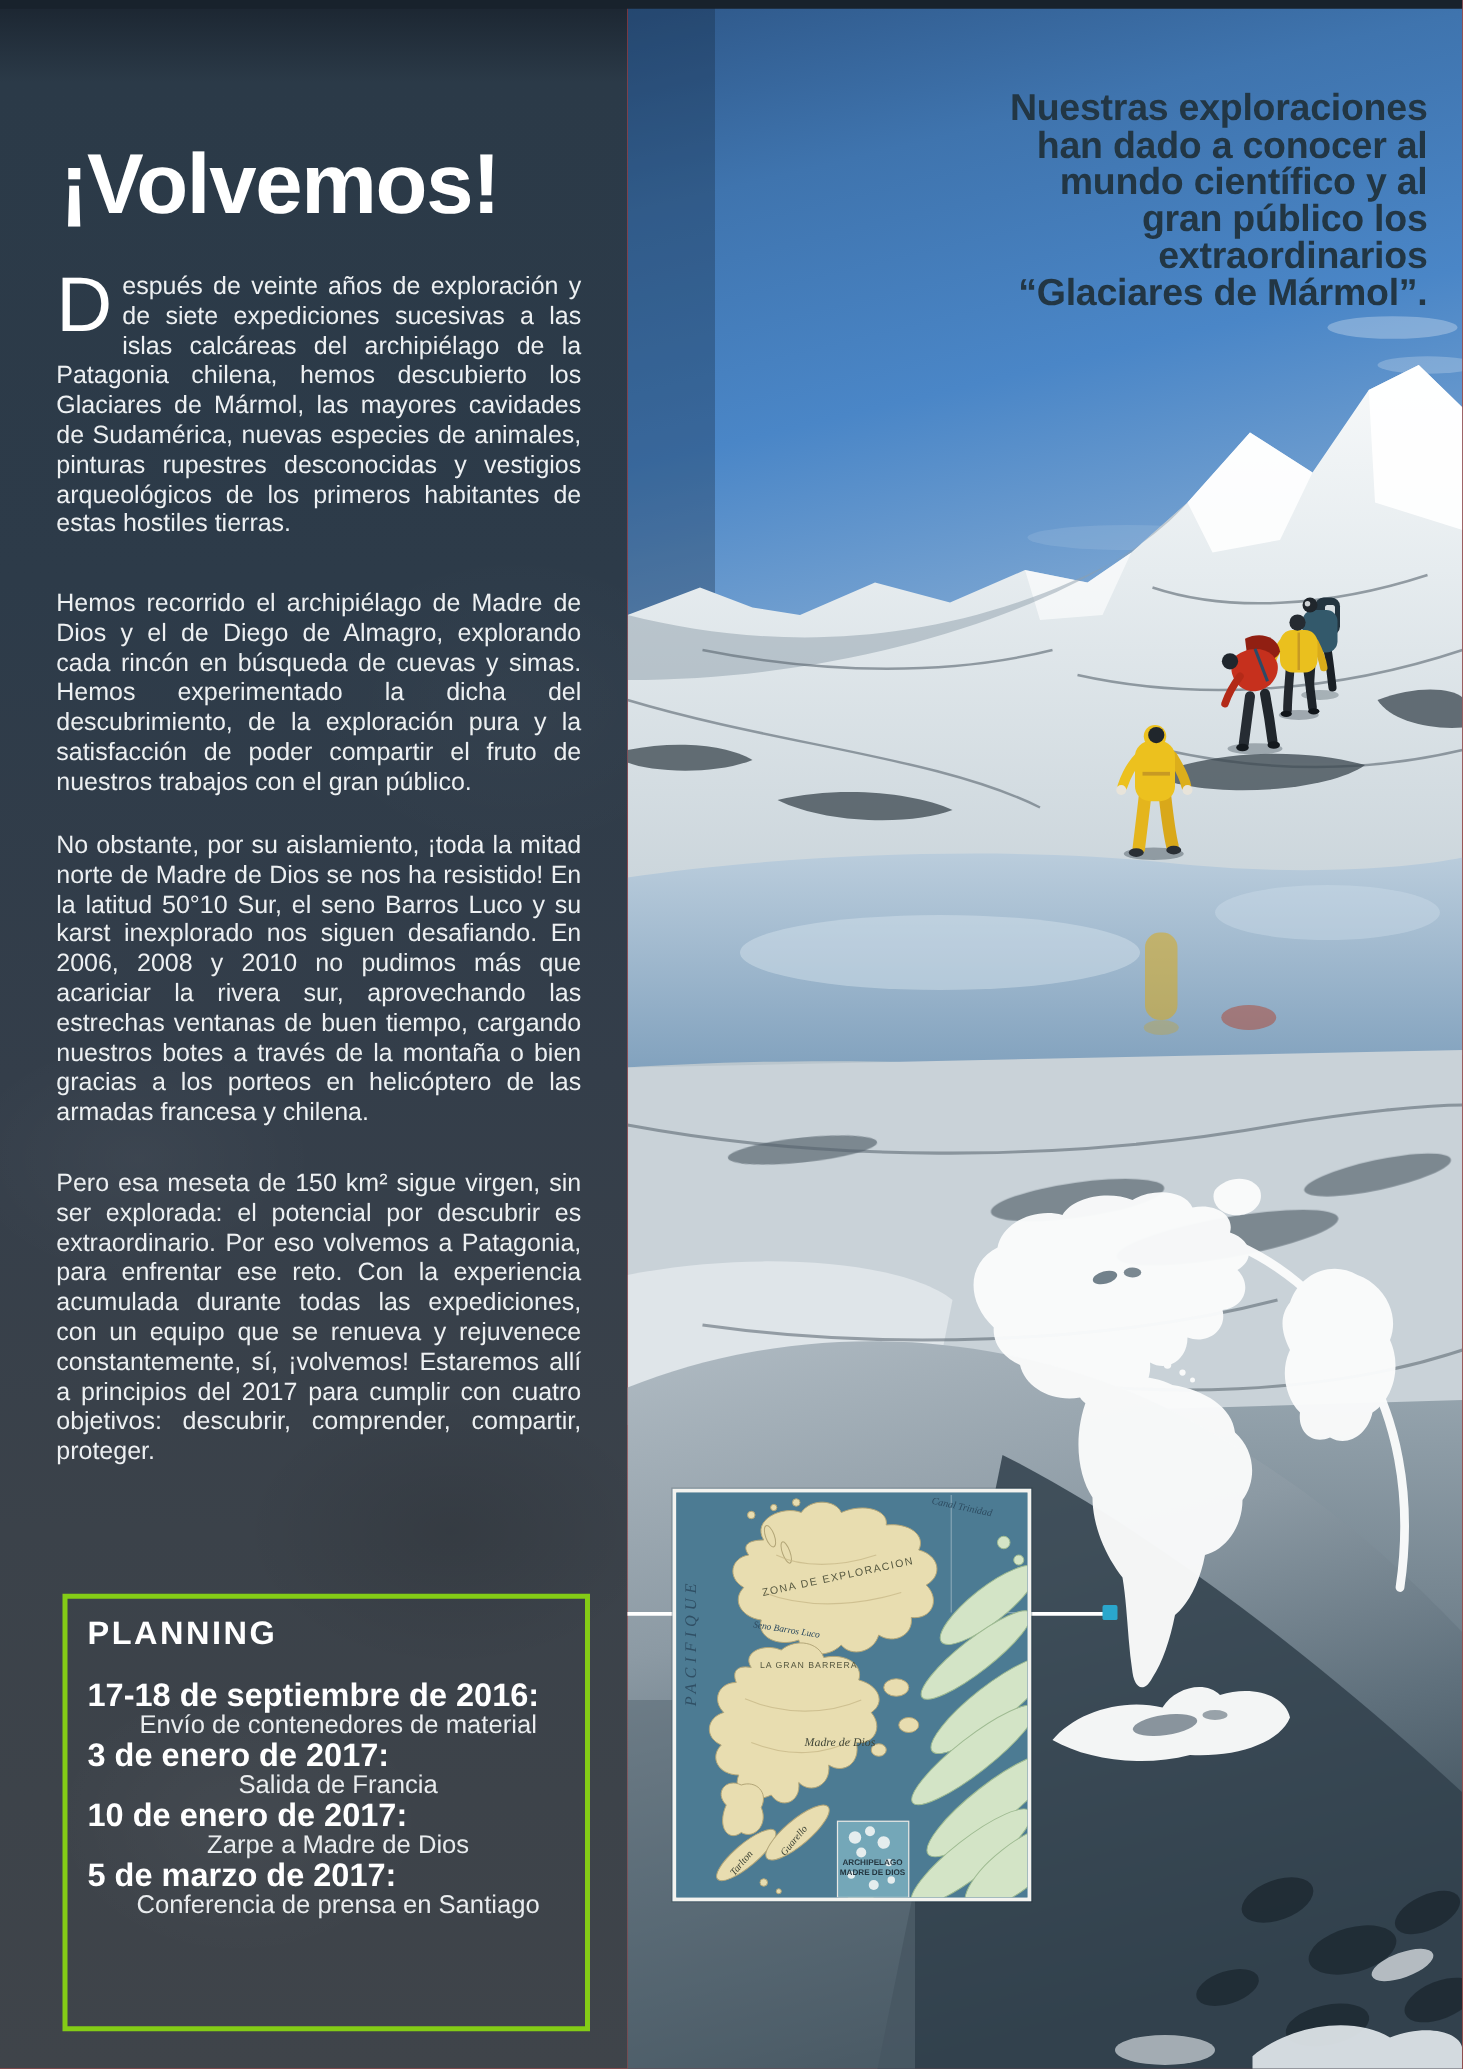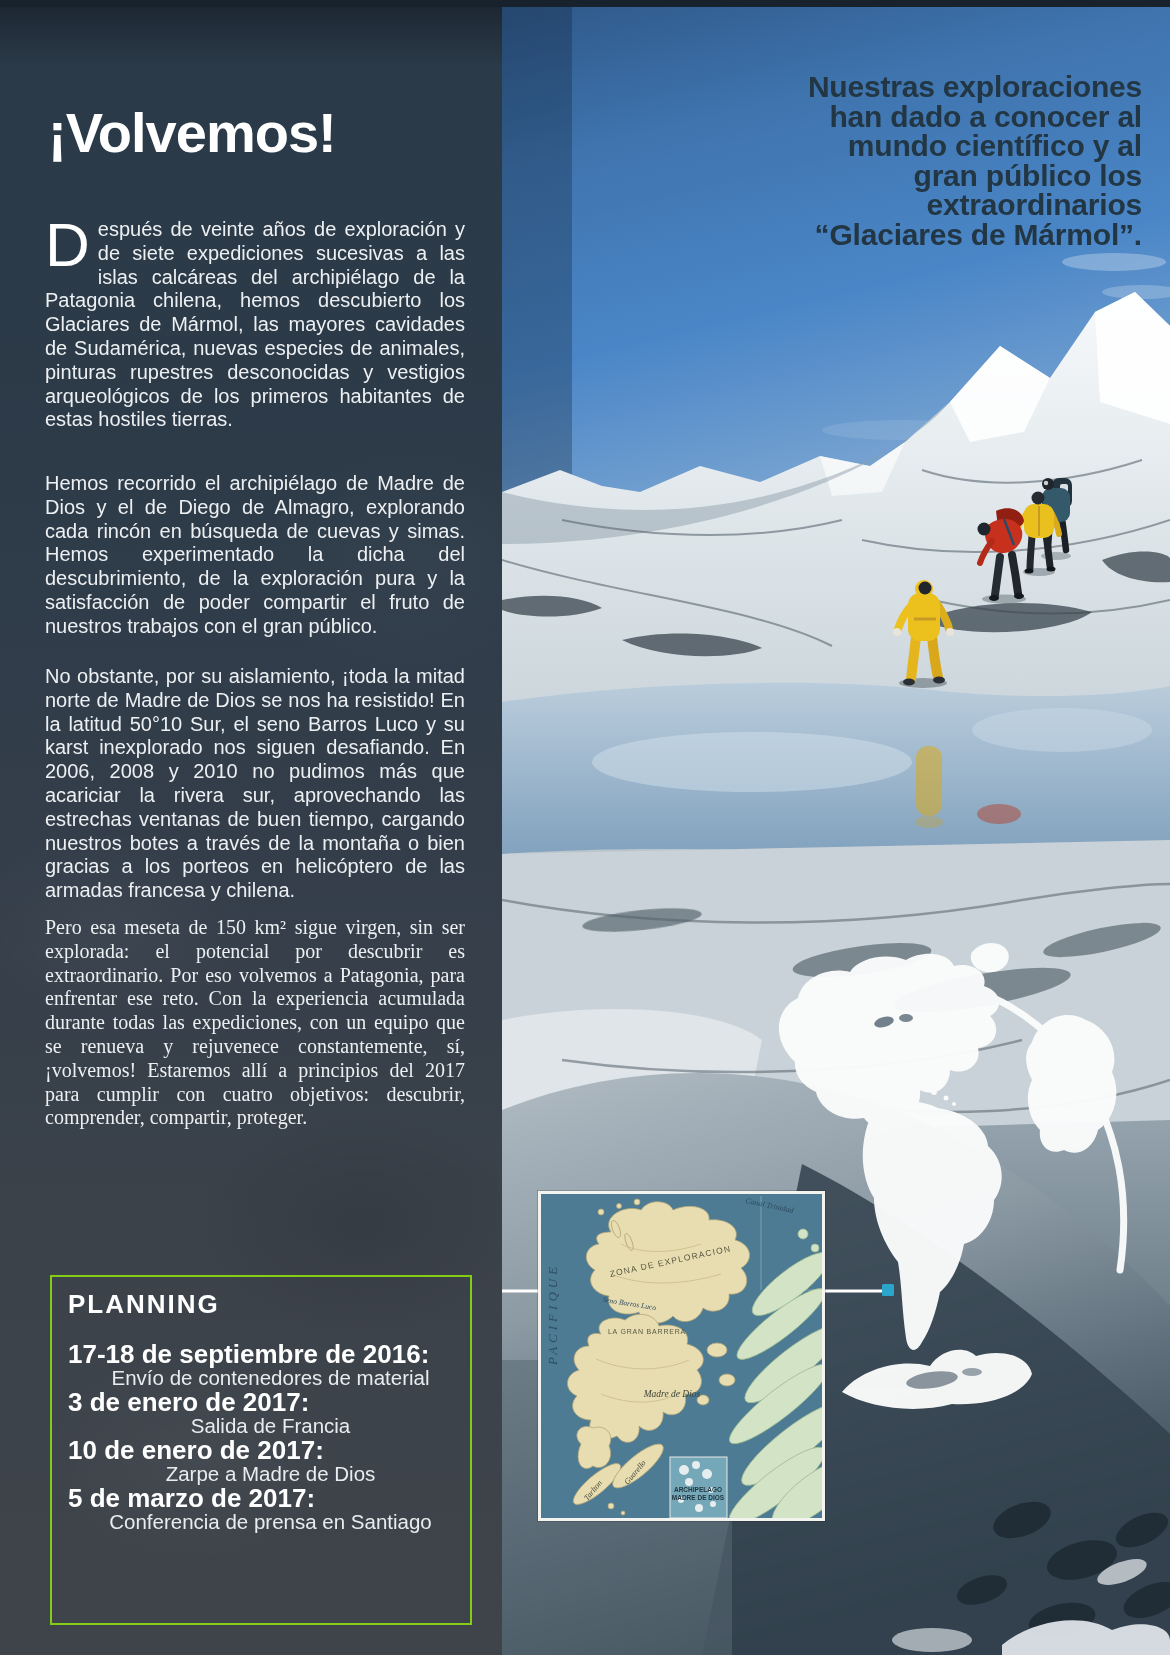--- a/index.html
+++ b/index.html
@@ -13,30 +13,30 @@
 
   
   .left-panel{position:absolute;left:0;top:0;width:502px;height:1655px;z-index:10;
     background:linear-gradient(180deg,#1b2530 0%,#2b3a48 4%,#2d3b49 28%,#343e4a 52%,#3b424a 74%,#3f444a 100%);}
   .left-panel::after{content:"";position:absolute;inset:0;pointer-events:none;background:
     radial-gradient(220px 150px at 22% 56%,rgba(255,255,255,.035),transparent 65%),
     radial-gradient(260px 170px at 72% 74%,rgba(0,0,0,.10),transparent 65%),
     radial-gradient(230px 170px at 38% 88%,rgba(255,255,255,.035),transparent 65%),
     radial-gradient(260px 190px at 82% 34%,rgba(255,255,255,.025),transparent 65%);}
 
-  .page-title{position:absolute;left:48px;top:66px;font-size:56px;line-height:1.05;
+  .page-title{position:absolute;left:48px;top:66px;font-size:68px;line-height:1.05;
     font-weight:700;color:#ffffff;letter-spacing:-1px;white-space:nowrap;z-index:12;}
 
   .body-par{position:absolute;left:45px;width:420px;color:#edf0f2;font-size:20px;
     line-height:23.8px;text-align:justify;z-index:12;}
-  .p1{top:198px;} .p2{top:452px;} .p3{top:645px;} .p4{top:896px;font-family:Liberation Serif, serif;}
+  .p1{top:198px;} .p2{top:452px;} .p3{top:645px;} .p4{top:916px;}
   .dropcap{float:left;font-size:62px;line-height:46px;padding:4px 8px 0 0;color:#ffffff;}
 
   .planning-box{position:absolute;left:50px;top:1275px;width:422px;height:350px;z-index:12;
-    border:2px solid #84cc16;box-sizing:border-box;padding:12px 10px 0 16px;color:#ffffff;}
+    border:4px solid #84cc16;box-sizing:border-box;padding:12px 10px 0 16px;color:#ffffff;}
   .planning-title{font-size:26px;font-weight:700;letter-spacing:2px;margin-bottom:22px;}
   .plan-date{font-size:26px;font-weight:700;line-height:24px;}
   .plan-act{font-size:20.5px;line-height:24px;padding-left:13px;color:#e9ecee;text-align:center;}
 
   
   .quote{position:absolute;right:28px;top:72px;z-index:30;text-align:right;
     font-size:30px;line-height:29.5px;font-weight:700;color:#223644;
     letter-spacing:-0.2px;white-space:pre-line;}
 
   

